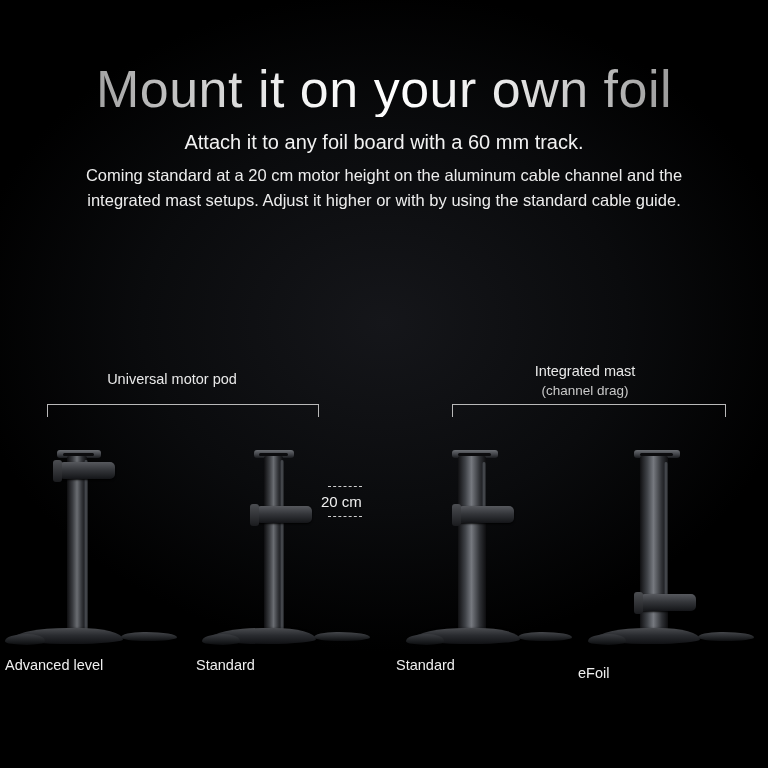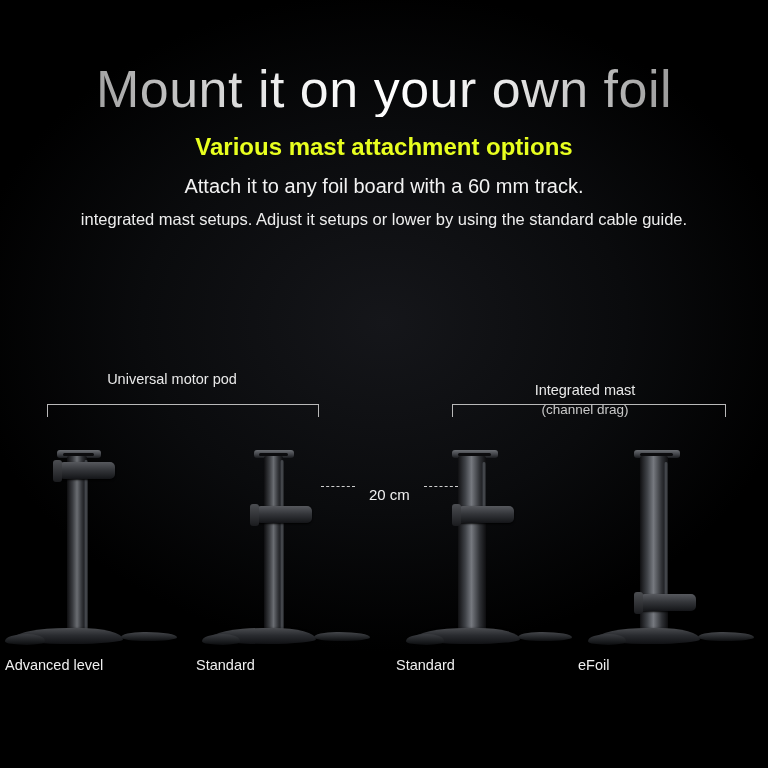--- a/index.html
+++ b/index.html
@@ -165,54 +165,55 @@
     position: absolute;
     width: 4px;
     background: linear-gradient(90deg, #23252a, #4e5156, #1b1d20);
     border-radius: 2px;
   }
 
   
   .measure {
     position: absolute;
     display: flex;
-    align-items: flex-start;
-    gap: 14px;
+    align-items: flex-end;
+    gap: 6px;
+    flex-direction: column;
   }
   .measure .dash {
     height: 0;
     border-top: 1.5px dashed #cfcfcf;
     width: 34px;
   }
   .measure .mlabel {
     font-size: 15px;
     color: #f0f0f0;
     white-space: nowrap;
   }
 </style>
 </head>
 <body>
 
 <div id="page">
 
   <div class="header">
     <div class="title">Mount it on your own foil</div>
-    <div class="subtitle">Various mast attachment options</div>
     <div class="lead">Attach it to any foil board with a 60 mm track.</div>
     <div class="body-copy">
-      <div>integrated mast setups. Adjust it setups or lower by using the standard cable guide.</div>
+      <div>Coming standard at a 20 cm motor height on the aluminum cable channel and the</div>
+      <div>integrated mast setups. Adjust it higher or with by using the standard cable guide.</div>
     </div>
   </div>
 
   <div class="group-label" style="left:82px; top:370px; width:180px;">
     <span>Universal motor pod</span>
   </div>
   <div class="bracket" style="left:47px; top:404px; width:270px;"></div>
 
-  <div class="group-label" style="left:495px; top:381px; width:180px;">
+  <div class="group-label" style="left:495px; top:362px; width:180px;">
     <span>Integrated mast</span>
     <span class="sub">(channel drag)</span>
   </div>
   <div class="bracket" style="left:452px; top:404px; width:272px;"></div>
 
   <div class="figure" style="left:5px;">
 
     <div class="top-plate" style="left:52px; top:2px; width:44px;"></div>
     <div class="top-plate-slot" style="left:58px; top:5px; width:31px;"></div>
 
@@ -277,18 +278,18 @@
     <div class="top-plate-slot" style="left:62px; top:5px; width:33px;"></div>
     <div class="mast wide" style="left:62px; top:8px; width:28px; height:178px;"></div>
     <div class="cable-channel" style="left:86px; top:14px; height:140px;"></div>
 
     <div class="motor-strut" style="left:88px; top:150px; height:11px;"></div>
     <div class="motor" style="left:60px; top:146px; width:58px;"></div>
     <div class="prop" style="left:56px; top:144px;"></div>
     <div class="foil-wing" style="left:18px; top:180px; width:104px;"></div>
     <div class="foil-tail" style="left:120px; top:184px; width:56px;"></div>
     <div class="foil-front" style="left:10px; top:186px; width:38px;"></div>
-    <div class="cap" style="top:208px;">
+    <div class="cap" style="top:216px;">
       <span>eFoil</span>
     </div>
   </div>
 
 </div>
 
 </body></html>

